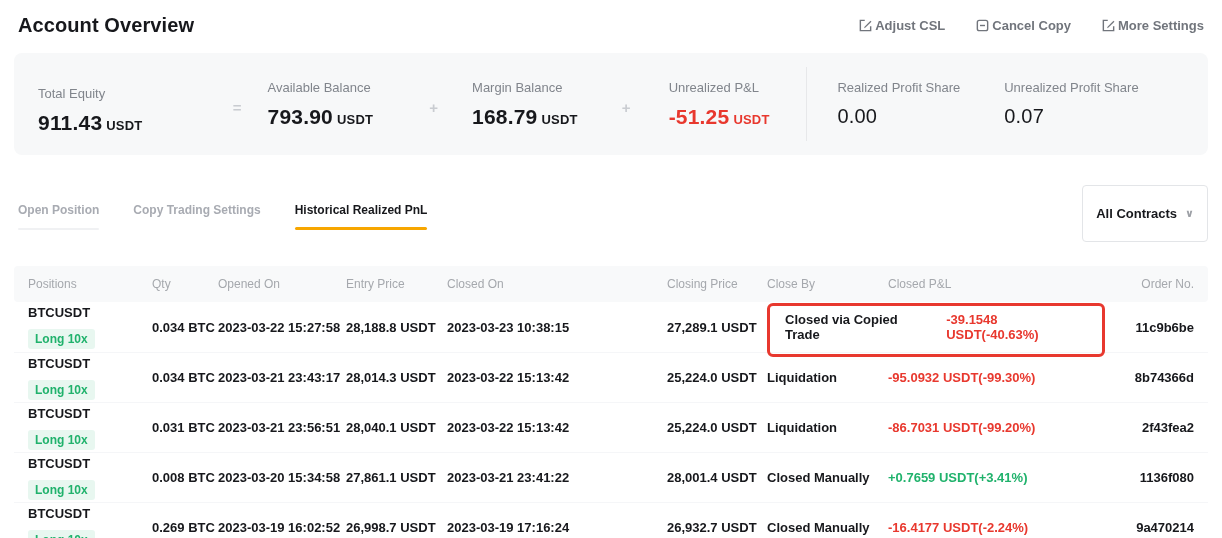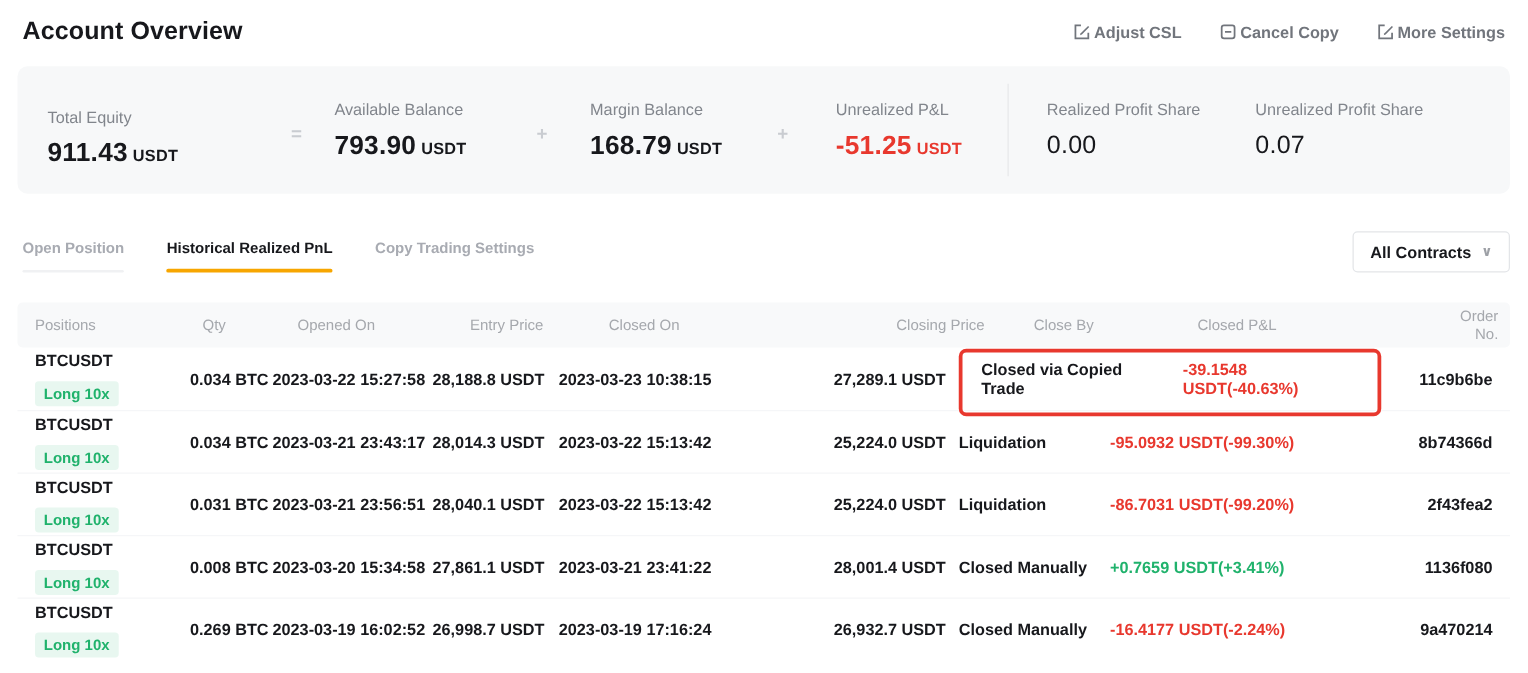--- a/index.html
+++ b/index.html
@@ -32,29 +32,29 @@
   
   .tabs-row{display:flex;justify-content:space-between;align-items:center;margin:30px 14px 0 18px;}
   .tabs{display:flex;gap:34px;}
   .tab{position:relative;font-size:12px;font-weight:700;color:#a8abb2;padding-bottom:13px;
     background:none;border:none;cursor:pointer;font-family:Liberation Sans, sans-serif;}
   .tab::after{content:'';position:absolute;left:0;right:0;bottom:0;height:3px;border-radius:2px;}
   .tab-open::after{background:#f0f1f3;height:2px;}
   .tab-active{color:var(--dark);}
   .tab-active::after{background:var(--orange);}
   .filter-btn{display:flex;align-items:center;gap:8px;border:1px solid #e3e5e8;border-radius:4px;
-    background:#fff;padding:8px 13px;font-size:13px;font-weight:700;color:var(--dark);
+    background:#fff;padding:20px 13px;font-size:13px;font-weight:700;color:var(--dark);
     cursor:pointer;font-family:inherit;margin-bottom:6px;}
   .chev{color:#9da0a6;font-size:11px;}
   
   .table{margin:18px 14px 0 14px;}
   .trow,.thead{display:grid;
     grid-template-columns:124px 66px 128px 101px 220px 100px 121px 200px 1fr;
     align-items:center;padding:0 14px;}
-  .thead{height:36px;background:#f8f9fa;border-radius:4px;font-size:12px;color:var(--hgray);gap:10px;}
+  .thead{height:36px;background:#f8f9fa;border-radius:4px;font-size:12px;color:var(--hgray);}
   .trow{height:50px;font-size:13px;font-weight:600;}
   .trow + .trow{border-top:1px solid #f5f6f8;}
   .c-right{text-align:right;}
   .pos-cell{display:flex;align-items:flex-start;gap:9px;flex-direction:column;}
   .pair{font-weight:700;}
   .badge{font-size:12px;font-weight:600;color:var(--green);background:rgba(32,178,108,.1);
     padding:3px 7px;border-radius:3px;}
   .pnl[data-tone="loss"]{color:var(--red);}
   .pnl[data-tone="profit"]{color:var(--green);}
   .span-cell{grid-column:7 / span 2;position:relative;align-self:stretch;
@@ -125,22 +125,22 @@
   </div>
   <div class="stat share w-us">
     <div class="lbl">Unrealized Profit Share</div>
     <div class="val">0.07</div>
   </div>
 </div>
 
 <div class="tabs-row">
   <div class="tabs">
     <button class="tab tab-open">Open Position</button>
+    <button class="tab">Copy Trading Settings</button>
     <button class="tab tab-active">Historical Realized PnL</button>
-    <button class="tab">Copy Trading Settings</button>
   </div>
   <button class="filter-btn">
     <span>All Contracts</span>
     <span class="chev">∨</span>
   </button>
 </div>
 
 <div class="table">
   <div class="thead">
     <div>Positions</div>

